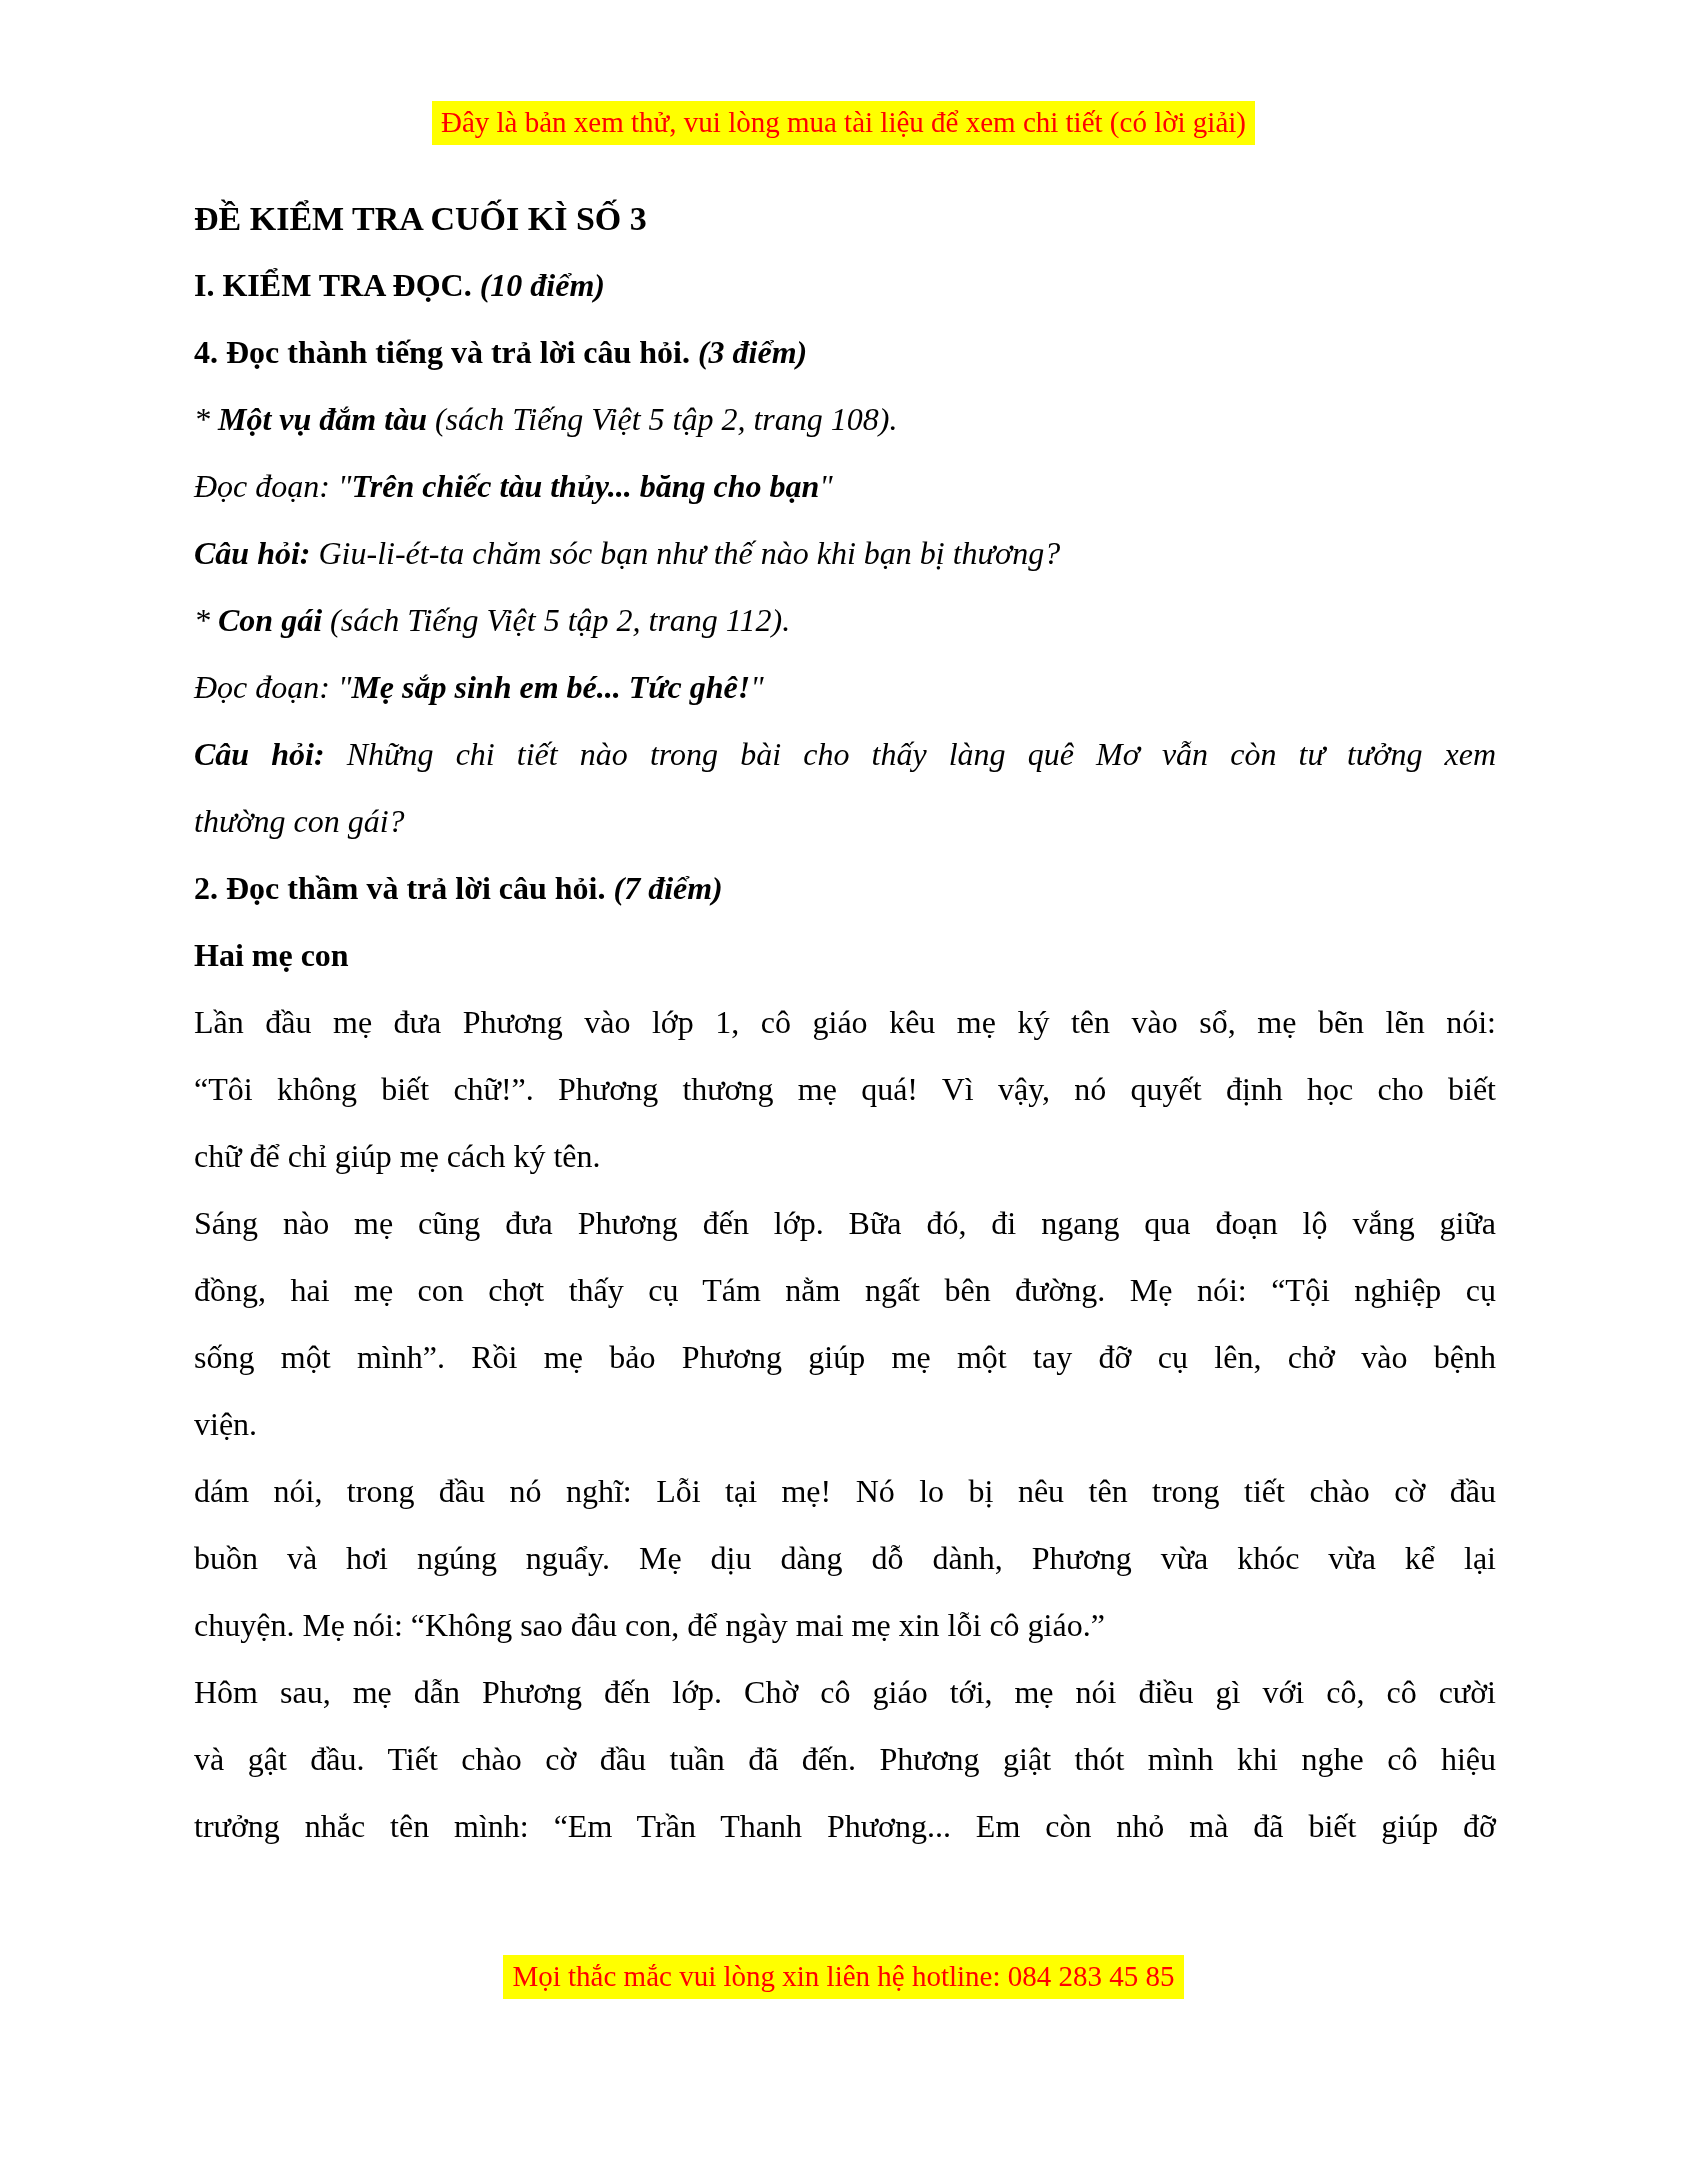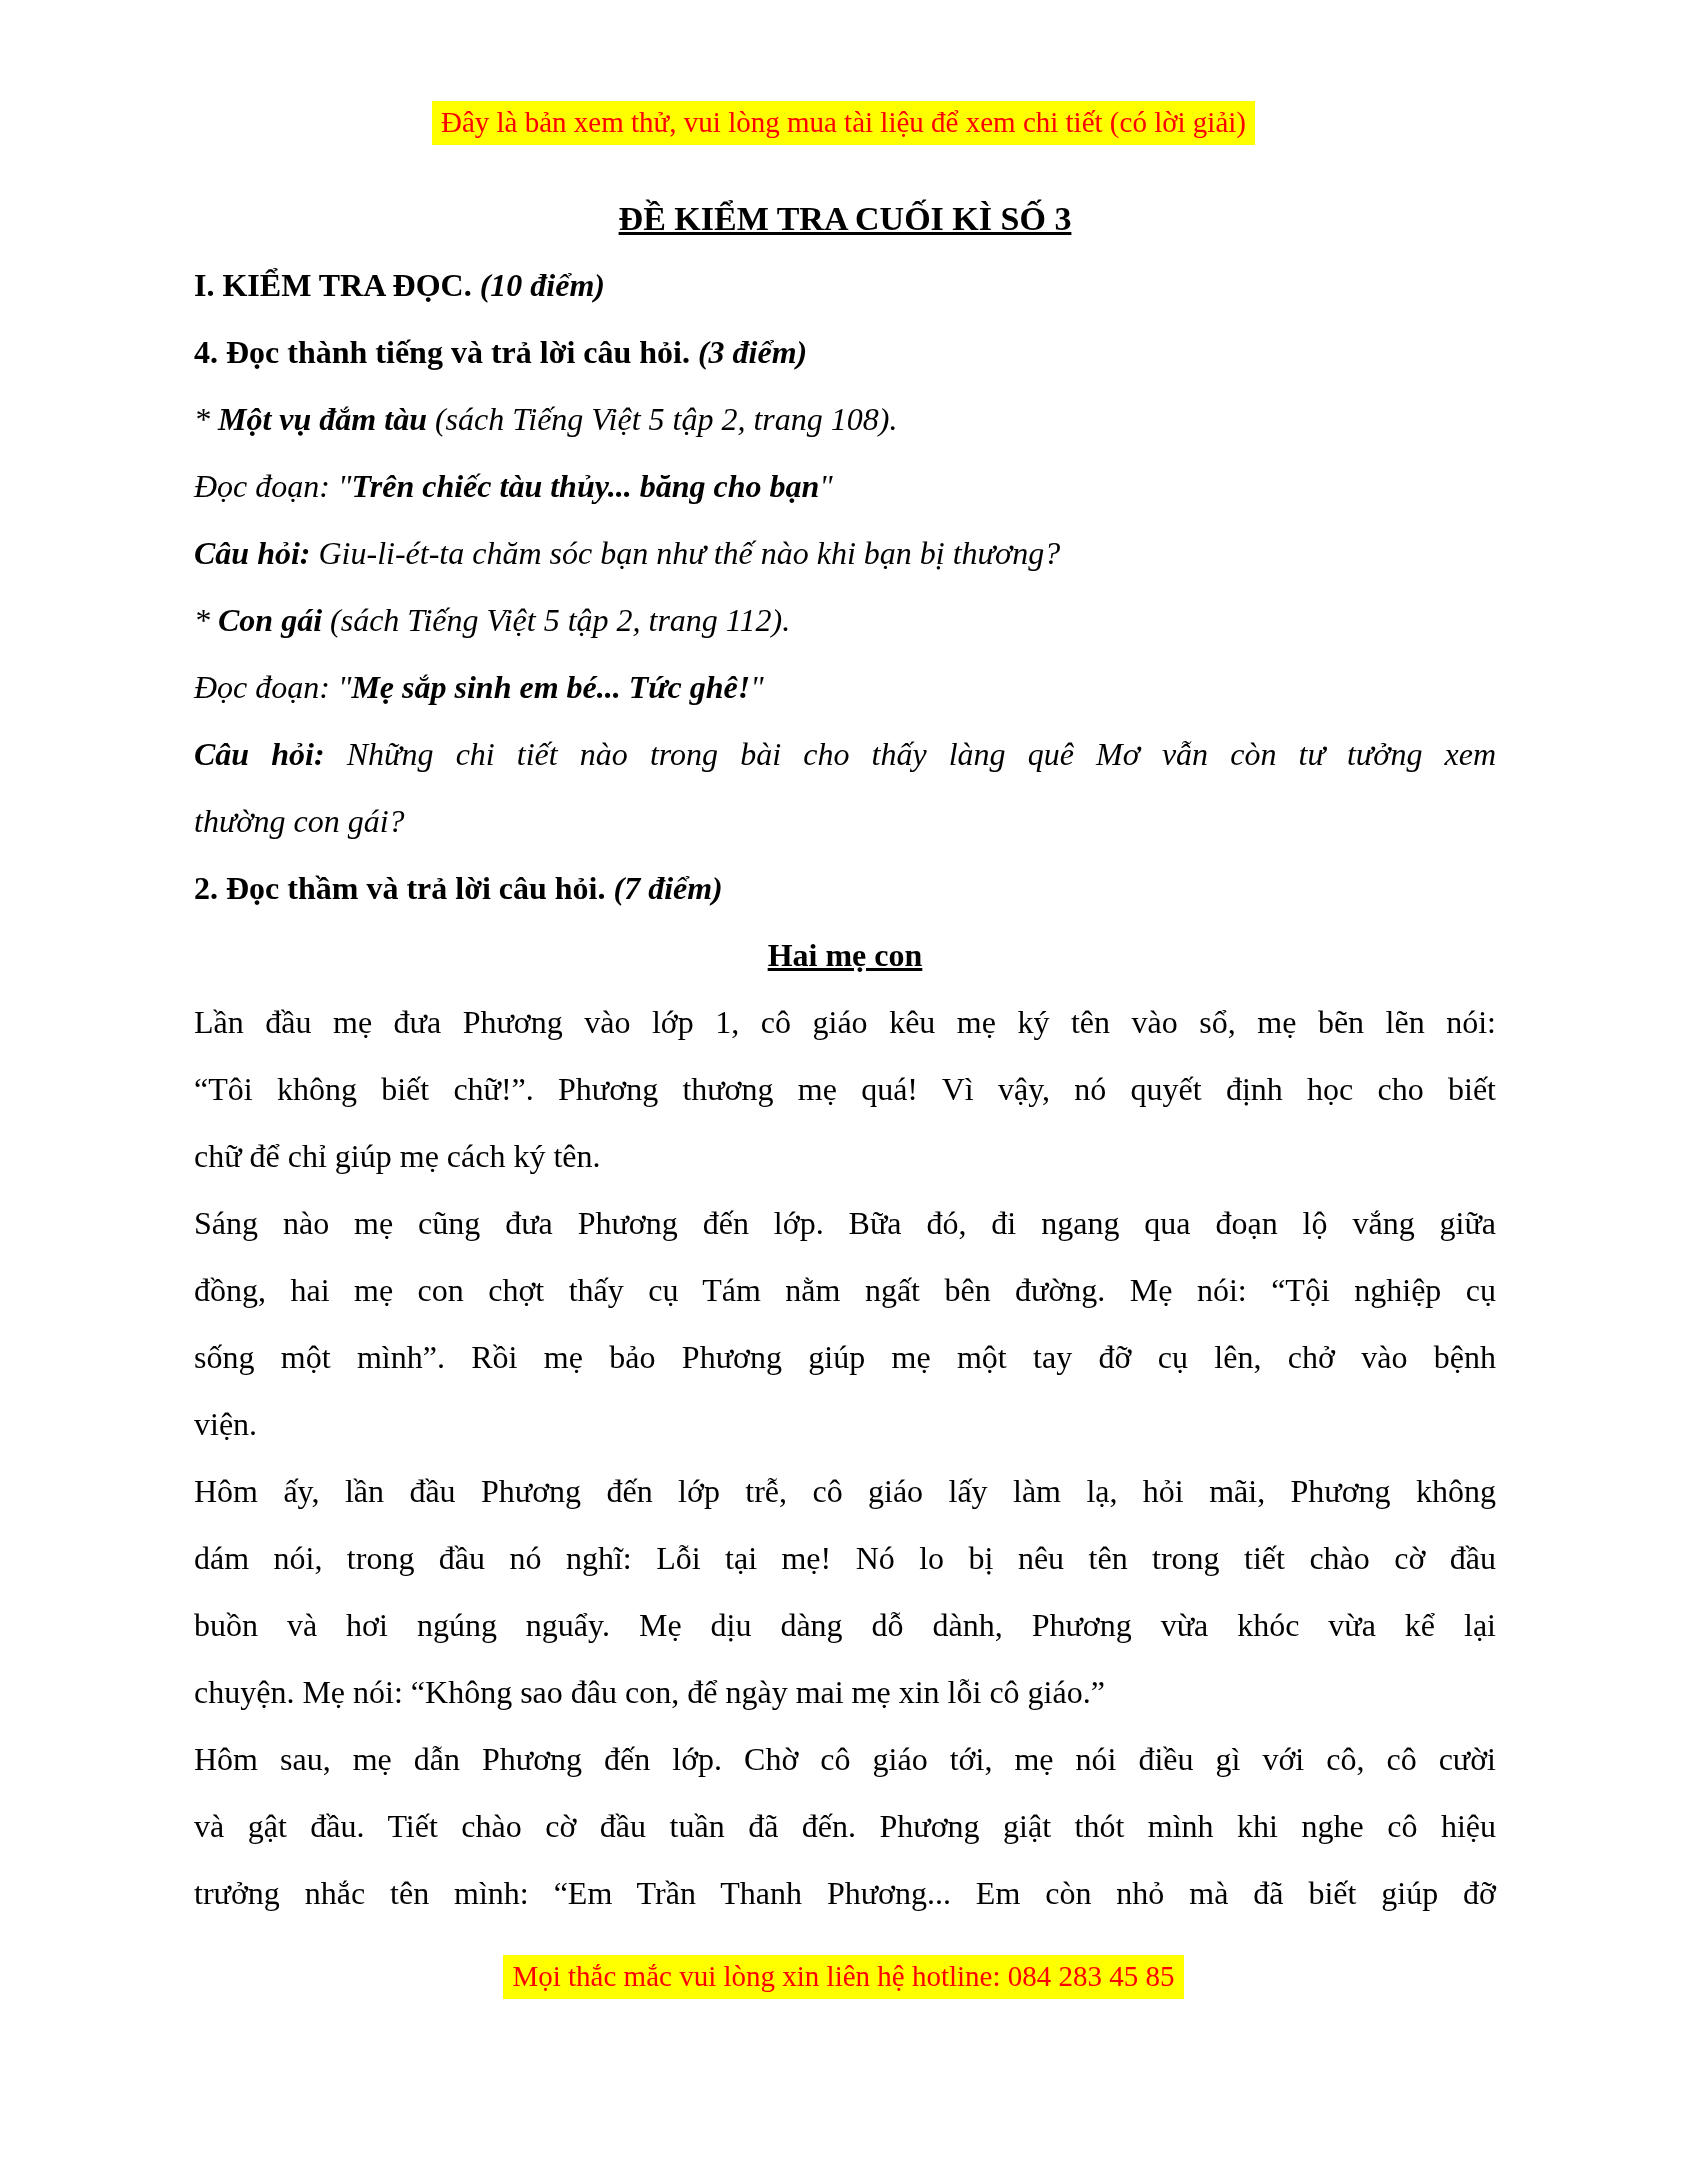--- a/index.html
+++ b/index.html
@@ -25,21 +25,21 @@
   }
   .doc-body{
     position:absolute;
     left:194px;top:185px;width:1302px;
   }
   .line{
     height:67px;line-height:67px;
     font-size:32px;
     text-align:left;
   }
-  .line.center{text-align:center;text-decoration:underline;}
+  .line.center{}
   .line.justify{text-align:justify;text-align-last:justify;text-justify:inter-word;}
   .line.title{font-size:34px;}
   .s-r{font-weight:normal;font-style:normal;}
   .s-b{font-weight:bold;font-style:normal;}
   .s-i{font-weight:normal;font-style:italic;}
   .s-bi{font-weight:bold;font-style:italic;}
 </style>
 </head>
 <body style="background-color: rgb(255, 255, 255); color: rgb(0, 0, 0);">
 
@@ -62,21 +62,20 @@
       <div class="line left"><span class="s-i">thường con gái?</span></div>
       <div class="line left"><span class="s-b">2. Đọc thầm và trả lời câu hỏi. </span><span class="s-bi">(7 điểm)</span></div>
       <div class="line center"><span class="s-b">Hai mẹ con</span></div>
       <div class="line justify"><span class="s-r">Lần đầu mẹ đưa Phương vào lớp 1, cô giáo kêu mẹ ký tên vào sổ, mẹ bẽn lẽn nói:</span></div>
       <div class="line justify"><span class="s-r">“Tôi không biết chữ!”. Phương thương mẹ quá! Vì vậy, nó quyết định học cho biết</span></div>
       <div class="line left"><span class="s-r">chữ để chỉ giúp mẹ cách ký tên.</span></div>
       <div class="line justify"><span class="s-r">Sáng nào mẹ cũng đưa Phương đến lớp. Bữa đó, đi ngang qua đoạn lộ vắng giữa</span></div>
       <div class="line justify"><span class="s-r">đồng, hai mẹ con chợt thấy cụ Tám nằm ngất bên đường. Mẹ nói: “Tội nghiệp cụ</span></div>
       <div class="line justify"><span class="s-r">sống một mình”. Rồi mẹ bảo Phương giúp mẹ một tay đỡ cụ lên, chở vào bệnh</span></div>
       <div class="line left"><span class="s-r">viện.</span></div>
-      <div class="line justify"><span class="s-r">Hôm ấy, lần đầu Phương đến lớp trễ, cô giáo lấy làm lạ, hỏi mãi, Phương không</span></div>
       <div class="line justify"><span class="s-r">dám nói, trong đầu nó nghĩ: Lỗi tại mẹ! Nó lo bị nêu tên trong tiết chào cờ đầu</span></div>
       <div class="line justify"><span class="s-r">buồn và hơi ngúng nguẩy. Mẹ dịu dàng dỗ dành, Phương vừa khóc vừa kể lại</span></div>
       <div class="line left"><span class="s-r">chuyện. Mẹ nói: “Không sao đâu con, để ngày mai mẹ xin lỗi cô giáo.”</span></div>
       <div class="line justify"><span class="s-r">Hôm sau, mẹ dẫn Phương đến lớp. Chờ cô giáo tới, mẹ nói điều gì với cô, cô cười</span></div>
       <div class="line justify"><span class="s-r">và gật đầu. Tiết chào cờ đầu tuần đã đến. Phương giật thót mình khi nghe cô hiệu</span></div>
       <div class="line justify"><span class="s-r">trưởng nhắc tên mình: “Em Trần Thanh Phương... Em còn nhỏ mà đã biết giúp đỡ</span></div>
     </div>
 
   <div class="banner banner-bottom">
     <span class="hl" style="color: rgb(255, 0, 0); background-color: rgb(255, 255, 0);">Mọi thắc mắc vui lòng xin liên hệ hotline: 084 283 45 85</span>

